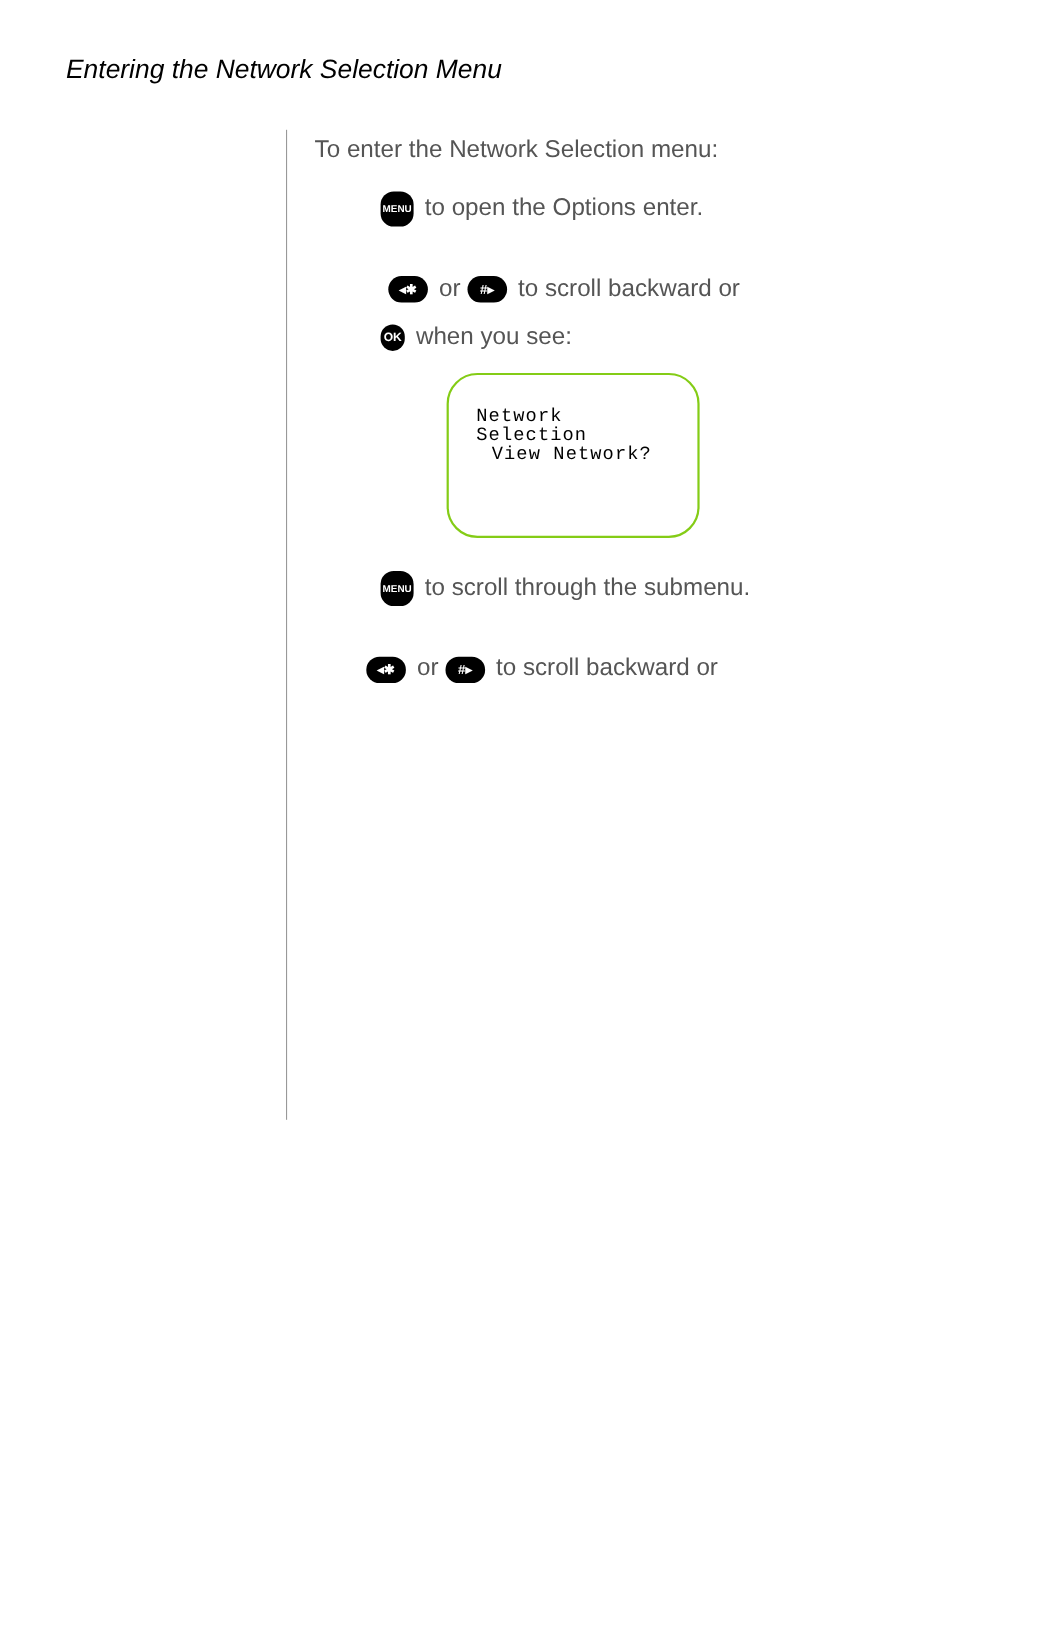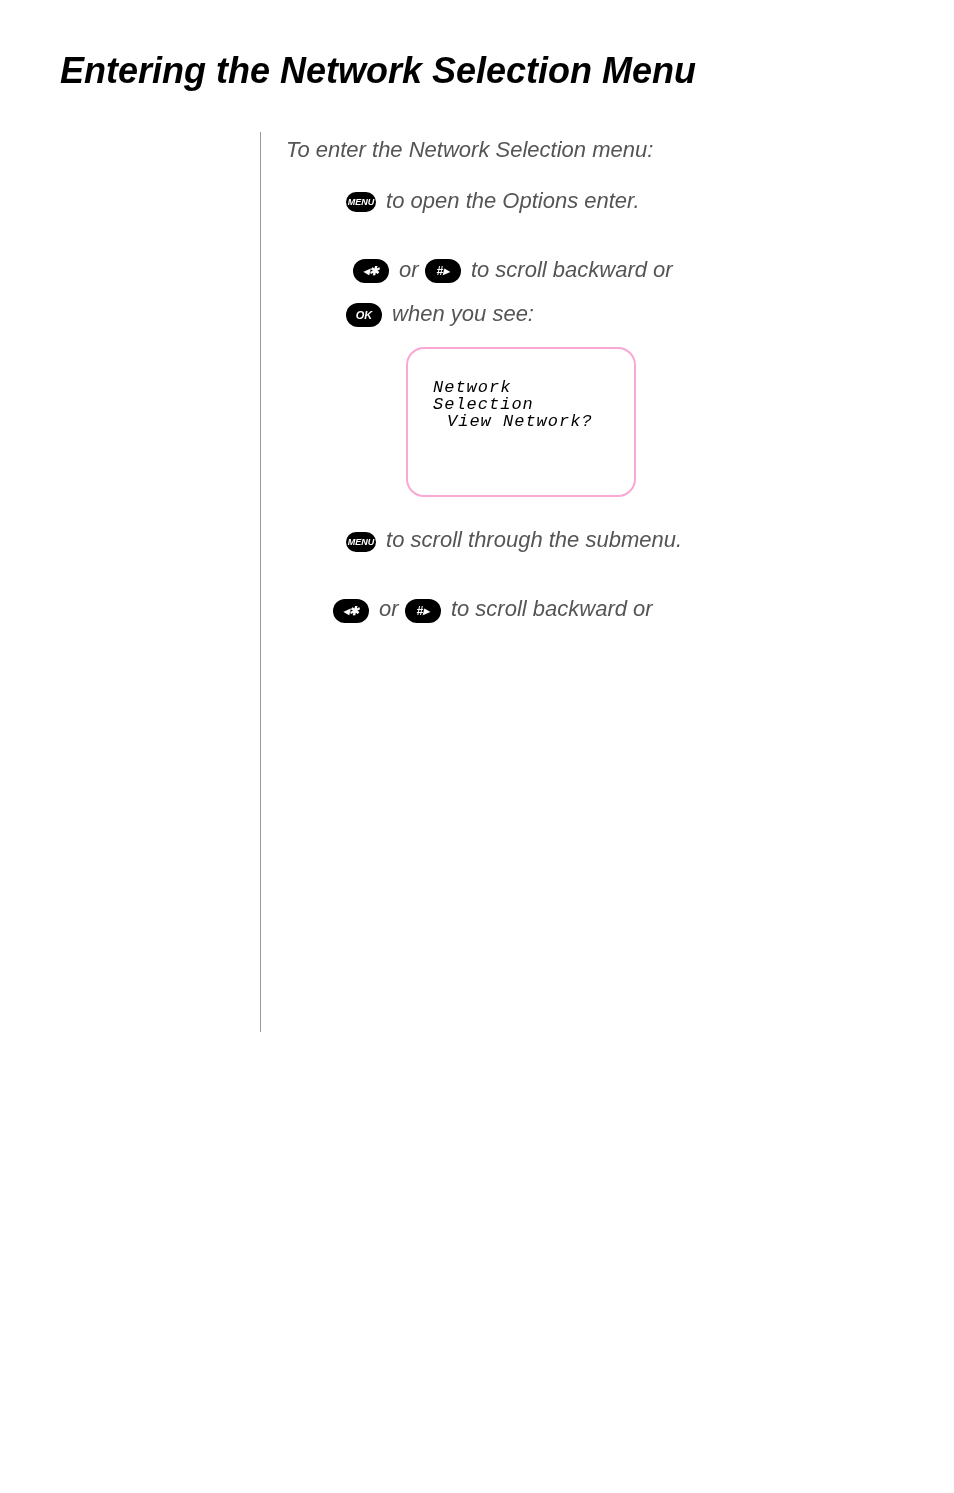--- a/index.html
+++ b/index.html
@@ -9,40 +9,39 @@
     }
     body {
       font-family: Arial, Helvetica, sans-serif;
       background: #fff;
       width: 954px;
       height: 1493px;
       padding: 50px 60px;
       color: #000;
     }
     .page-title {
-      font-size: 36px;
-      font-weight: bold;
+      font-size: 24px;
+      font-weight: normal;
       font-style: italic;
       margin-bottom: 40px;
     }
     .content-wrapper {
       display: flex;
       margin-left: 200px;
     }
     .vertical-line {
       width: 1px;
       background: #999;
       margin-right: 25px;
       align-self: stretch;
       min-height: 900px;
     }
     .content {
       flex: 1;
       padding-top: 5px;
-      font-style: italic;
     }
     .intro {
       font-size: 22px;
       color: #555;
       margin-bottom: 25px;
     }
     .step-line {
       font-size: 22px;
       color: #555;
       margin-bottom: 18px;
@@ -64,41 +63,41 @@
       justify-content: center;
       background: #000;
       color: #fff;
       font-size: 9px;
       font-weight: bold;
       vertical-align: middle;
       margin-right: 4px;
     }
     .icon-round {
       width: 30px;
-      height: 20px;
+      height: 32px;
       border-radius: 12px;
     }
     .icon-pill {
       width: 36px;
       height: 24px;
       border-radius: 12px;
       font-size: 12px;
     }
     .icon-ok {
-      width: 36px;
+      width: 22px;
       height: 24px;
       border-radius: 12px;
       font-size: 11px;
       font-weight: bold;
     }
     .screen-display {
       width: 230px;
       height: 150px;
-      border: 2px solid #f9a8d4;
-      border-radius: 18px;
+      border: 2px solid #84cc16;
+      border-radius: 28px;
       margin: 20px 0 30px 120px;
       padding: 30px 20px 20px 25px;
       font-family: 'Courier New', monospace;
       font-size: 17px;
       line-height: 1.0;
       letter-spacing: 1px;
     }
     .screen-line1 { }
     .screen-line2 { }
     .screen-line3 { padding-left: 14px; }

